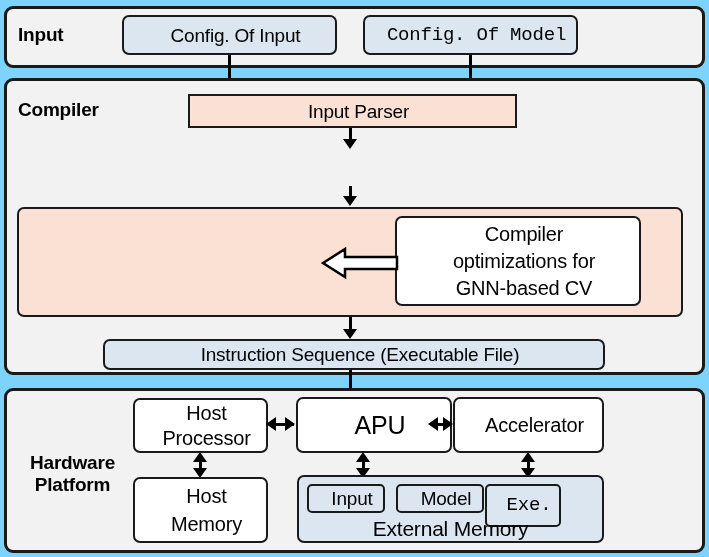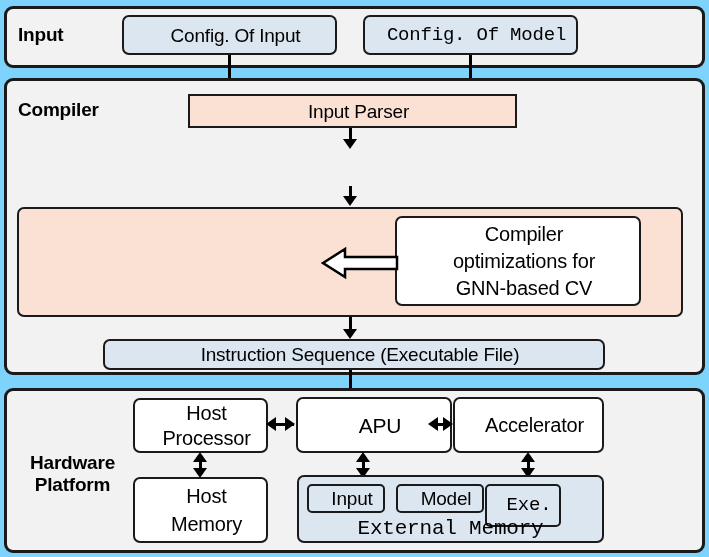--- a/index.html
+++ b/index.html
@@ -157,21 +157,21 @@
 
   <div class="section-label" style="left:10px; top:452px; width:125px; text-align:center;">Hardware
 Platform</div>
 
   <div class="node white r6" style="left:133px; top:398px; width:135px; height:55px; font-size:20px; line-height:25px;">Host
 Processor</div>
 
   <div class="node white r6" style="left:133px; top:477px; width:135px; height:66px; font-size:20px; line-height:28px;">Host
 Memory</div>
 
-  <div class="node white r6" style="left:296px; top:397px; width:156px; height:56px; font-size:21px;">APU</div>
+  <div class="node white r6" style="left:296px; top:397px; width:156px; height:56px; font-size:25px;">APU</div>
 
   <div class="node white r6" style="left:453px; top:397px; width:151px; height:56px; font-size:20px;">Accelerator</div>
 
   <div class="hline" style="left:272px; top:423px; width:22px;"></div>
   <div class="arrow-left" style="left:266px; top:417px;"></div>
   <div class="arrow-right" style="left:285px; top:417px;"></div>
 
   <div class="hline" style="left:433px; top:423px; width:18px;"></div>
   <div class="arrow-left" style="left:428px; top:417px;"></div>
   <div class="arrow-right" style="left:443px; top:417px;"></div>
@@ -186,17 +186,17 @@
 
   <div class="vline" style="left:527px; top:455px; height:20px;"></div>
   <div class="arrow-up" style="left:521px; top:452px;"></div>
   <div class="arrow-down" style="left:521px; top:468px;"></div>
 
   <div class="node blue r6" style="left:297px; top:475px; width:307px; height:68px; display:block;">
     <div style="position:absolute; left:0; top:0; width:100%; height:100%;">
       <div class="node blue r4" style="left:8px; top:7px; width:78px; height:29px; font-size:19px;">Input</div>
       <div class="node blue r4" style="left:97px; top:7px; width:88px; height:29px; font-size:19px;">Model</div>
       <div class="node blue r4" style="left:186px; top:7px; width:76px; height:43px; font-size:19px;font-family:Liberation Mono, monospace;">Exe.</div>
-      <div style="position:absolute; left:0; top:40px; width:100%; text-align:center; font-size:21px; color:#000;font-family:Liberation Mono, monospace;">External Memory</div>
+      <div style="position:absolute; left:0; top:40px; width:100%; text-align:center; font-size:21px; color:#000;">External Memory</div>
     </div>
   </div>
 
 </div>
 
 </body></html>

